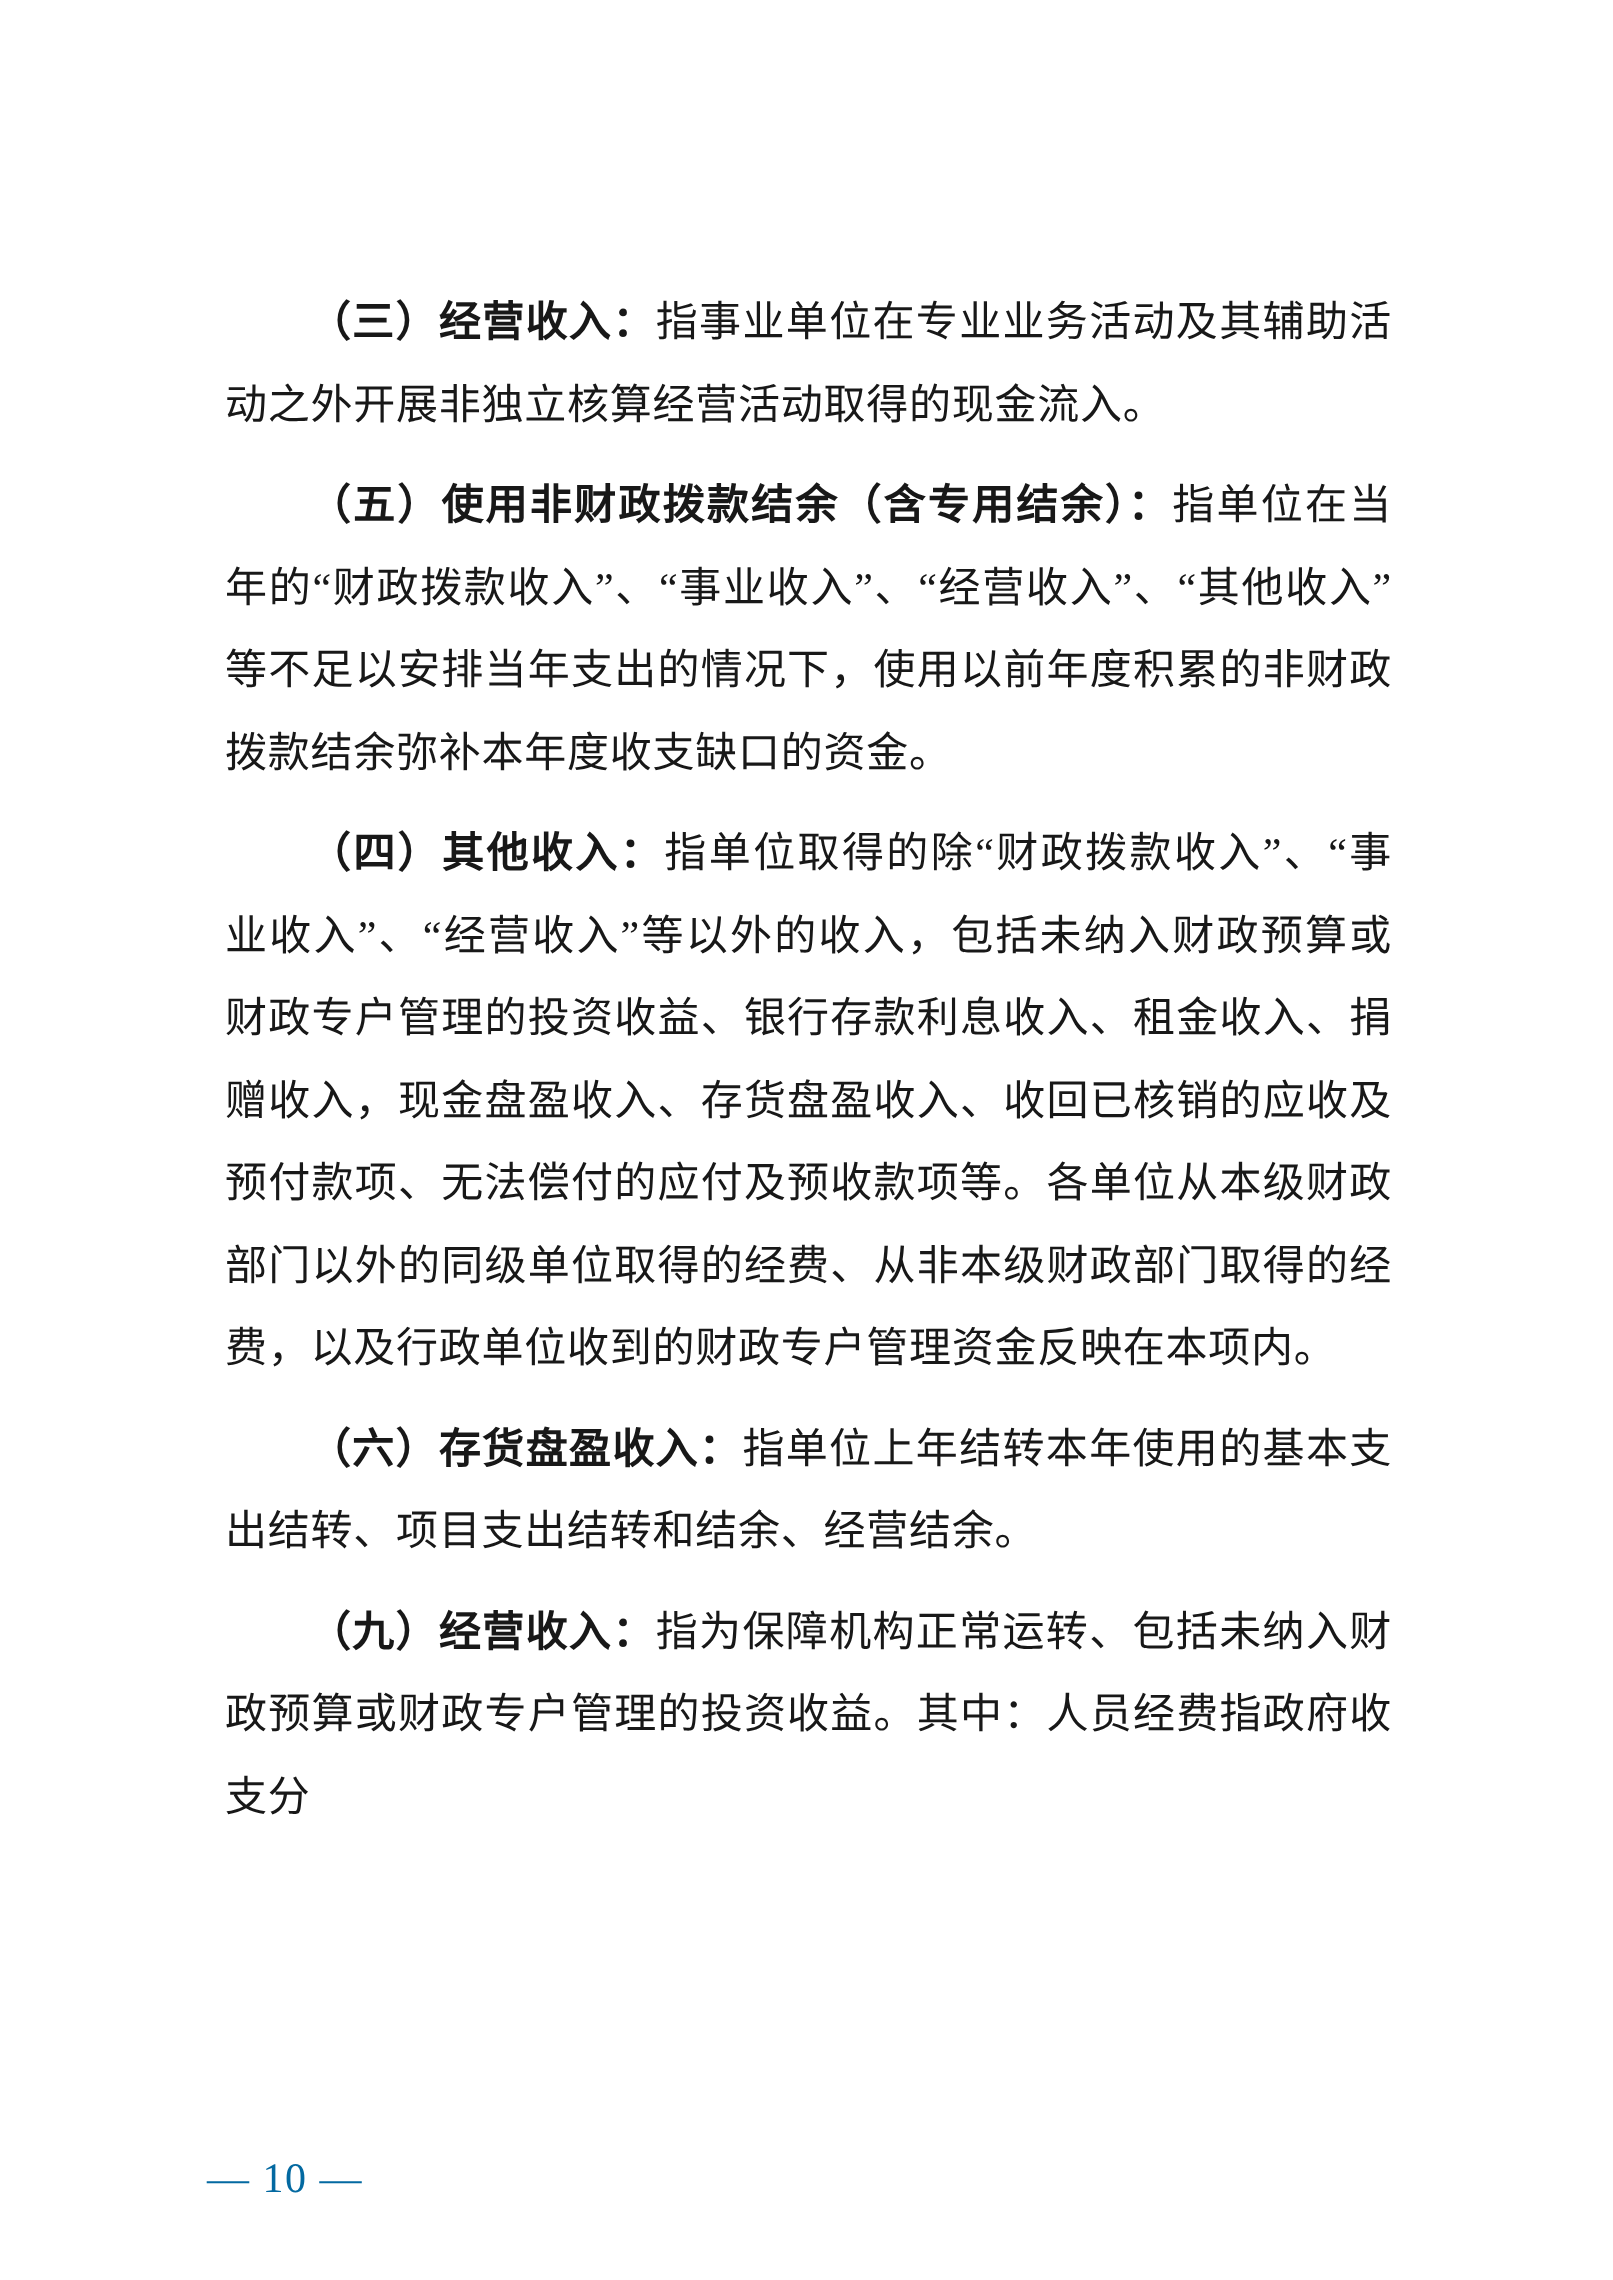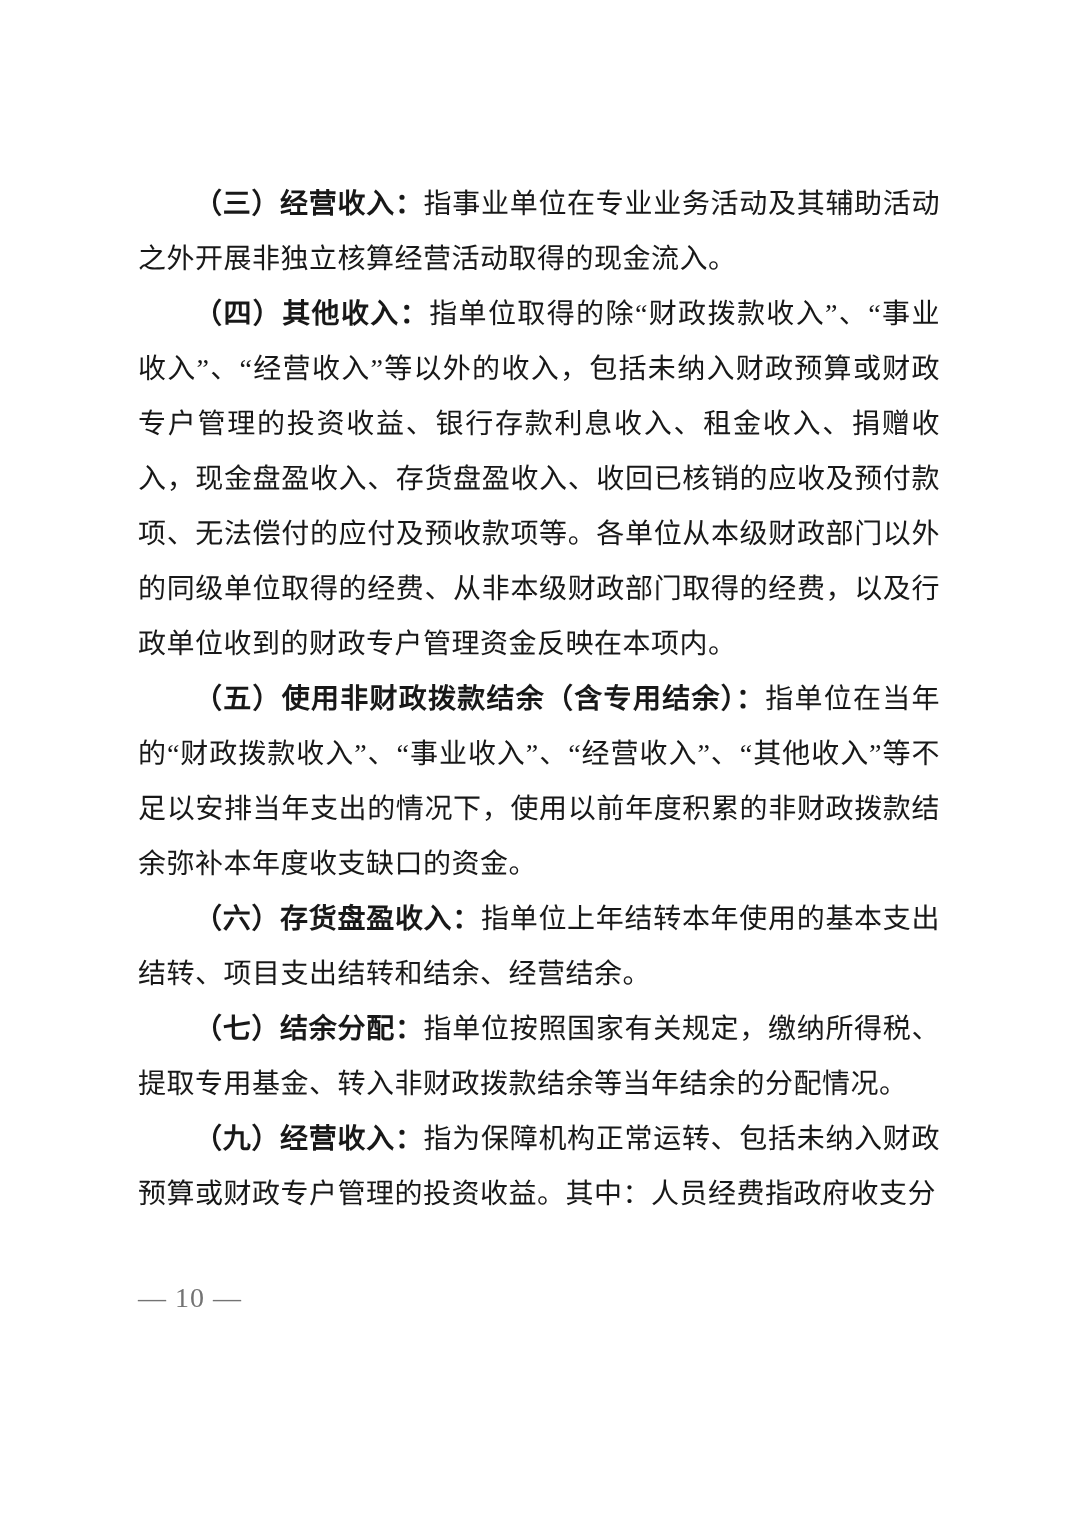--- a/index.html
+++ b/index.html
@@ -16,59 +16,58 @@
     overflow: hidden;
     font-family: "Liberation Serif", "DejaVu Serif", serif;
   }
   .content {
     position: absolute;
     left: 138px;
     top: 176px;
     width: 802px;
   }
   p.para {
-    margin: 0;
+    margin: 12px;
     padding: 0;
     font-size: 28px;
     line-height: 55px;
     color: #181818;
     text-align: justify;
     text-justify: inter-character;
     text-indent: 56px;
     letter-spacing: 0.5px;
   }
   p.para .head {
     font-weight: 700;
   }
   .page-footer {
     position: absolute;
     left: 138px;
-    top: 1278px;
+    top: 1433px;
     font-size: 28px;
     line-height: 40px;
-    color: #737373;
+    color: #0369a1;
     letter-spacing: 1px;
   }
 </style>
 </head>
 <body>
 
 <div class="page">
 
   <main class="content">
 
     <p class="para"><span class="head">（三）经营收入：</span><span class="body-text">指事业单位在专业业务活动及其辅助活动之外开展非独立核算经营活动取得的现金流入。</span></p>
 
+    <p class="para"><span class="head">（五）使用非财政拨款结余（含专用结余）：</span><span class="body-text">指单位在当年的“财政拨款收入”、“事业收入”、“经营收入”、“其他收入”等不足以安排当年支出的情况下，使用以前年度积累的非财政拨款结余弥补本年度收支缺口的资金。</span></p>
+
     <p class="para"><span class="head">（四）其他收入：</span><span class="body-text">指单位取得的除“财政拨款收入”、“事业收入”、“经营收入”等以外的收入，包括未纳入财政预算或财政专户管理的投资收益、银行存款利息收入、租金收入、捐赠收入，现金盘盈收入、存货盘盈收入、收回已核销的应收及预付款项、无法偿付的应付及预收款项等。各单位从本级财政部门以外的同级单位取得的经费、从非本级财政部门取得的经费，以及行政单位收到的财政专户管理资金反映在本项内。</span></p>
-
-    <p class="para"><span class="head">（五）使用非财政拨款结余（含专用结余）：</span><span class="body-text">指单位在当年的“财政拨款收入”、“事业收入”、“经营收入”、“其他收入”等不足以安排当年支出的情况下，使用以前年度积累的非财政拨款结余弥补本年度收支缺口的资金。</span></p>
 
     <p class="para"><span class="head">（六）存货盘盈收入：</span><span class="body-text">指单位上年结转本年使用的基本支出结转、项目支出结转和结余、经营结余。</span></p>
 
-    <p class="para"><span class="head">（七）结余分配：</span><span class="body-text">指单位按照国家有关规定，缴纳所得税、提取专用基金、转入非财政拨款结余等当年结余的分配情况。</span></p>
 
 
     <p class="para"><span class="head">（九）经营收入：</span><span class="body-text">指为保障机构正常运转、包括未纳入财政预算或财政专户管理的投资收益。其中：人员经费指政府收支分</span></p>
 
   </main>
 
   <div class="page-footer">
     <span>— 10 —</span>
   </div>
 

